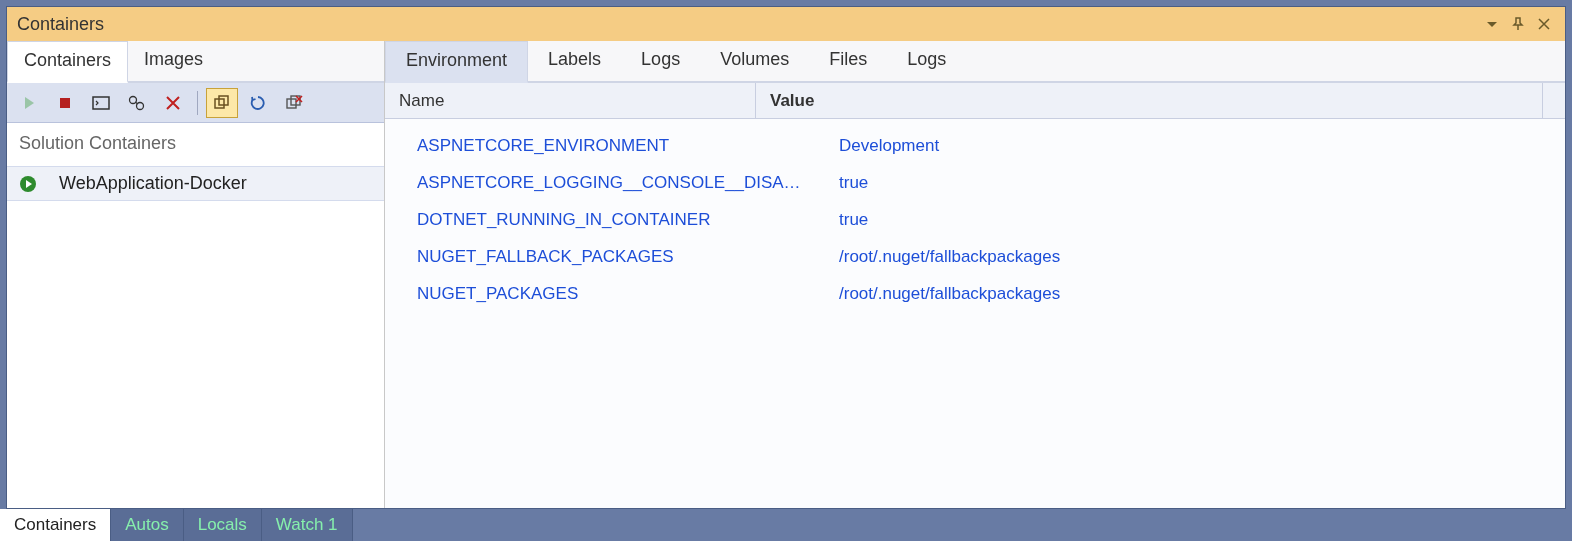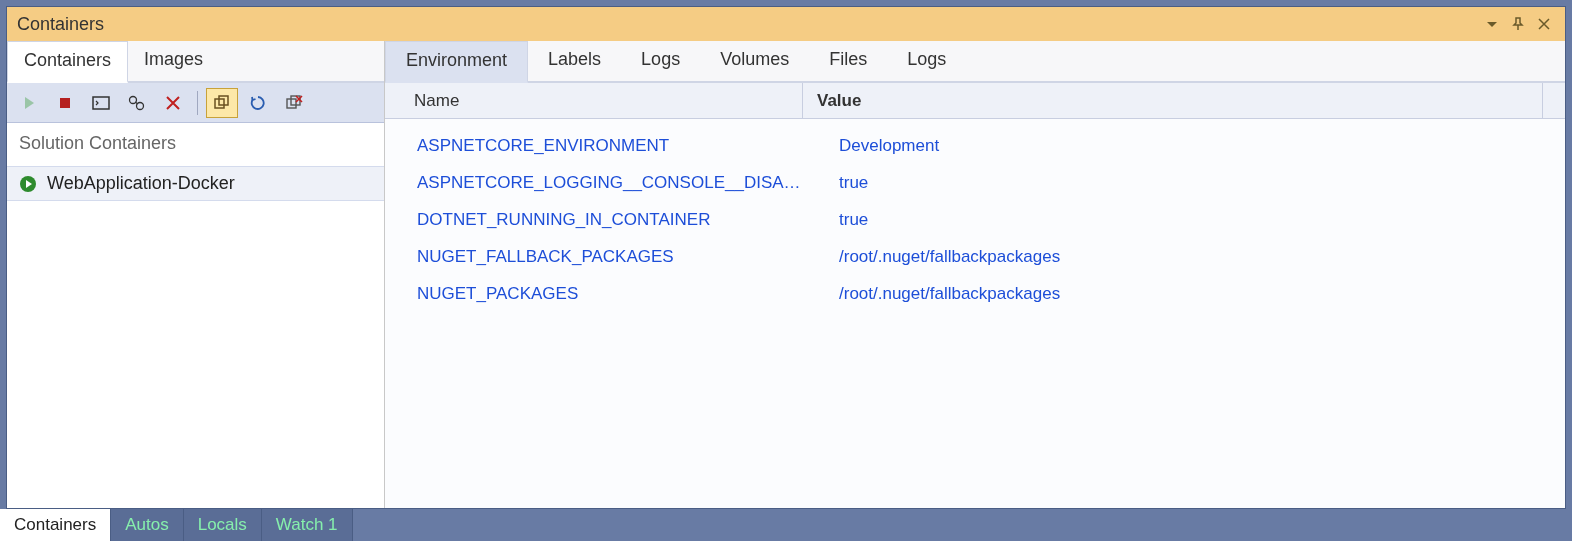--- a/index.html
+++ b/index.html
@@ -95,21 +95,21 @@
   .tbtn svg { display: block; }
   .group-header {
     padding: 10px 12px 12px 12px;
     color: #666;
     font-size: 18px;
   }
   .tree-item {
     display: flex;
     align-items: center;
     padding: 6px 12px;
-    gap: 10px;
+    gap: 22px;
     background: #eef1f8;
     border-top: 1px solid #d4dbed;
     border-bottom: 1px solid #d4dbed;
     font-size: 18px;
     color: #222;
   }
   .run-icon {
     width: 18px; height: 18px;
   }
   .right-pane {
@@ -140,21 +140,21 @@
   }
   .grid-header {
     display: flex;
     background: #eef1f8;
     border-bottom: 1px solid #c8cee0;
     height: 36px;
     align-items: center;
     font-size: 17px;
     color: #333;
   }
-  .col-name { width: 418px; padding-left: 29px; border-right: 1px solid #c8cee0; height: 100%; display:flex; align-items:center;}
+  .col-name { width: 371px; padding-left: 14px; border-right: 1px solid #c8cee0; height: 100%; display:flex; align-items:center;}
   .col-value { flex: 1; padding-left: 14px; border-right: 1px solid #c8cee0; height: 100%; display:flex; align-items:center;font-weight:bold;}
   .col-scroll { width: 22px; }
   .grid-body {
     flex: 1;
     overflow: hidden;
     background: #fbfcfe;
   }
   .row {
     display: flex;
     height: 37px;

